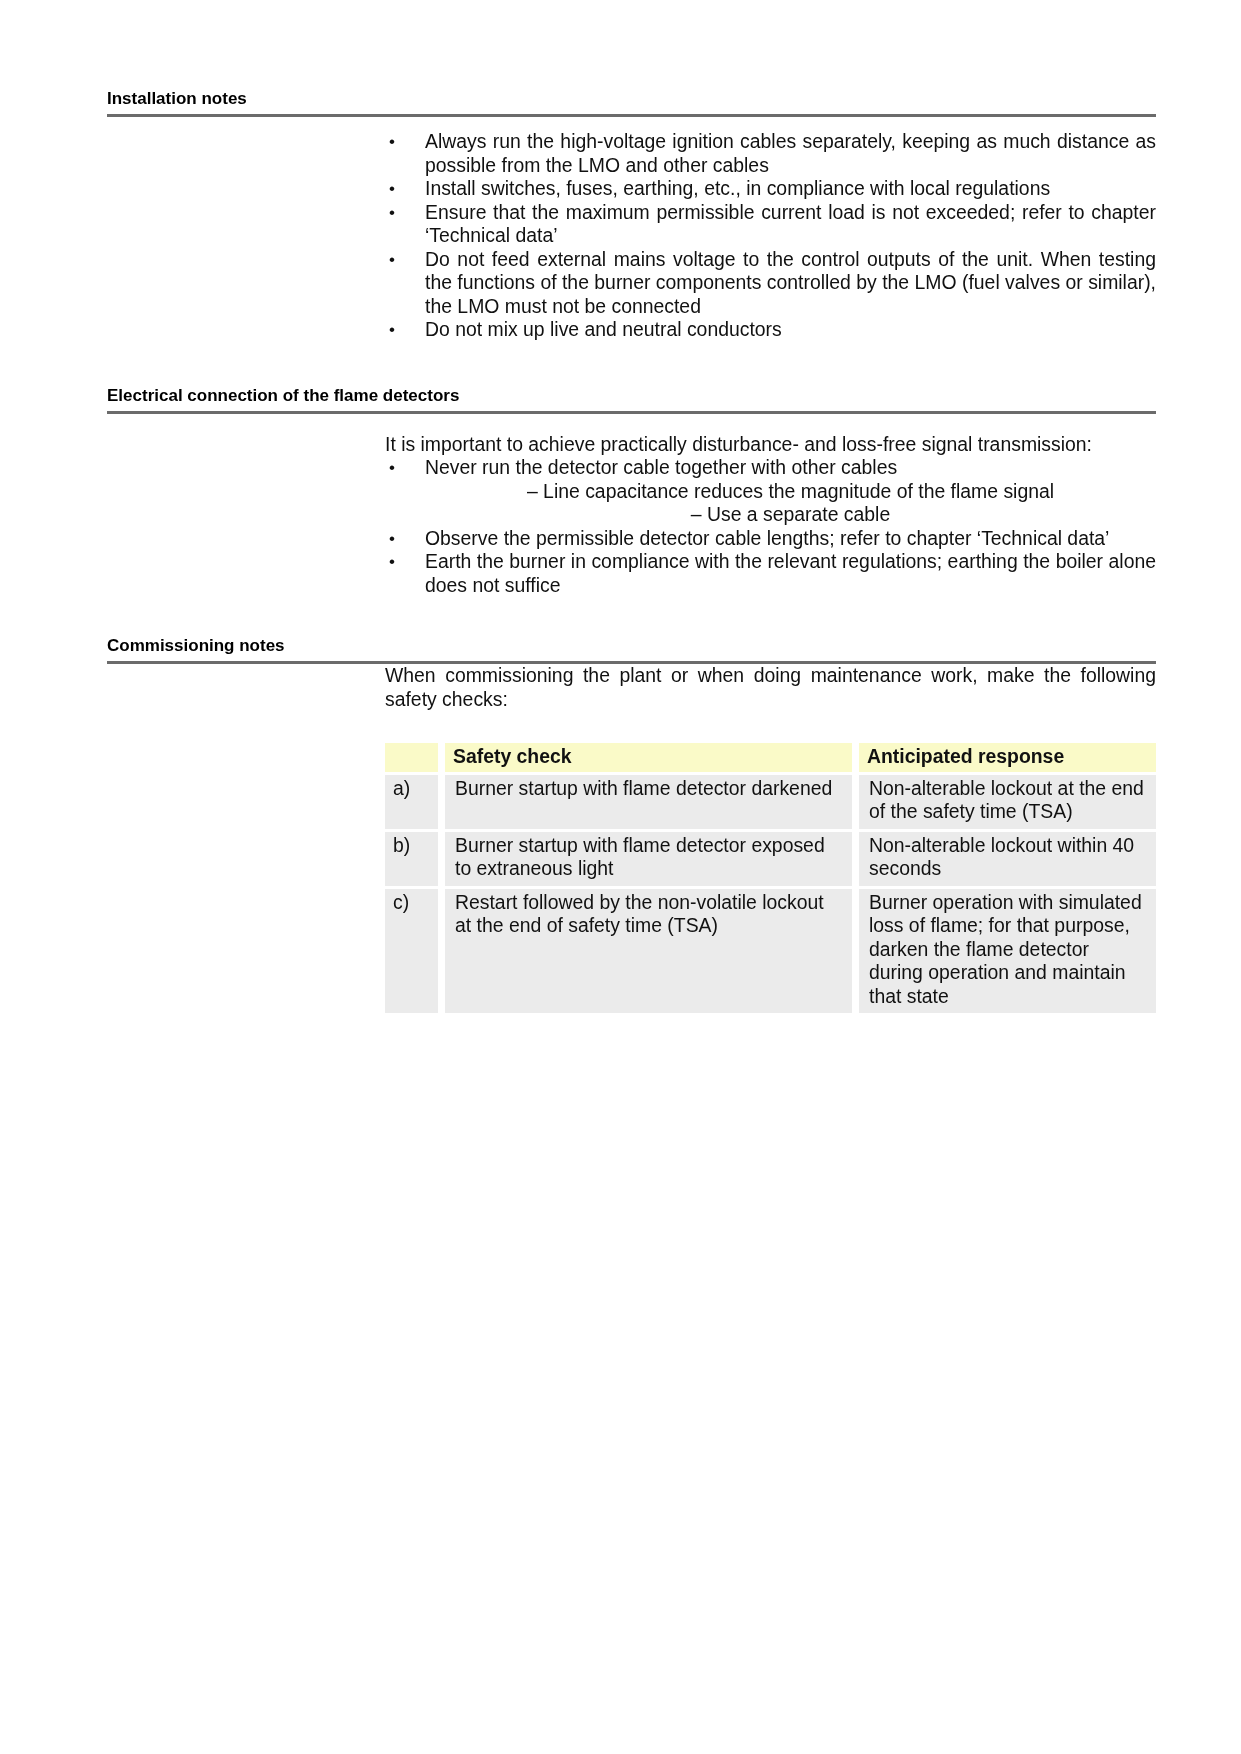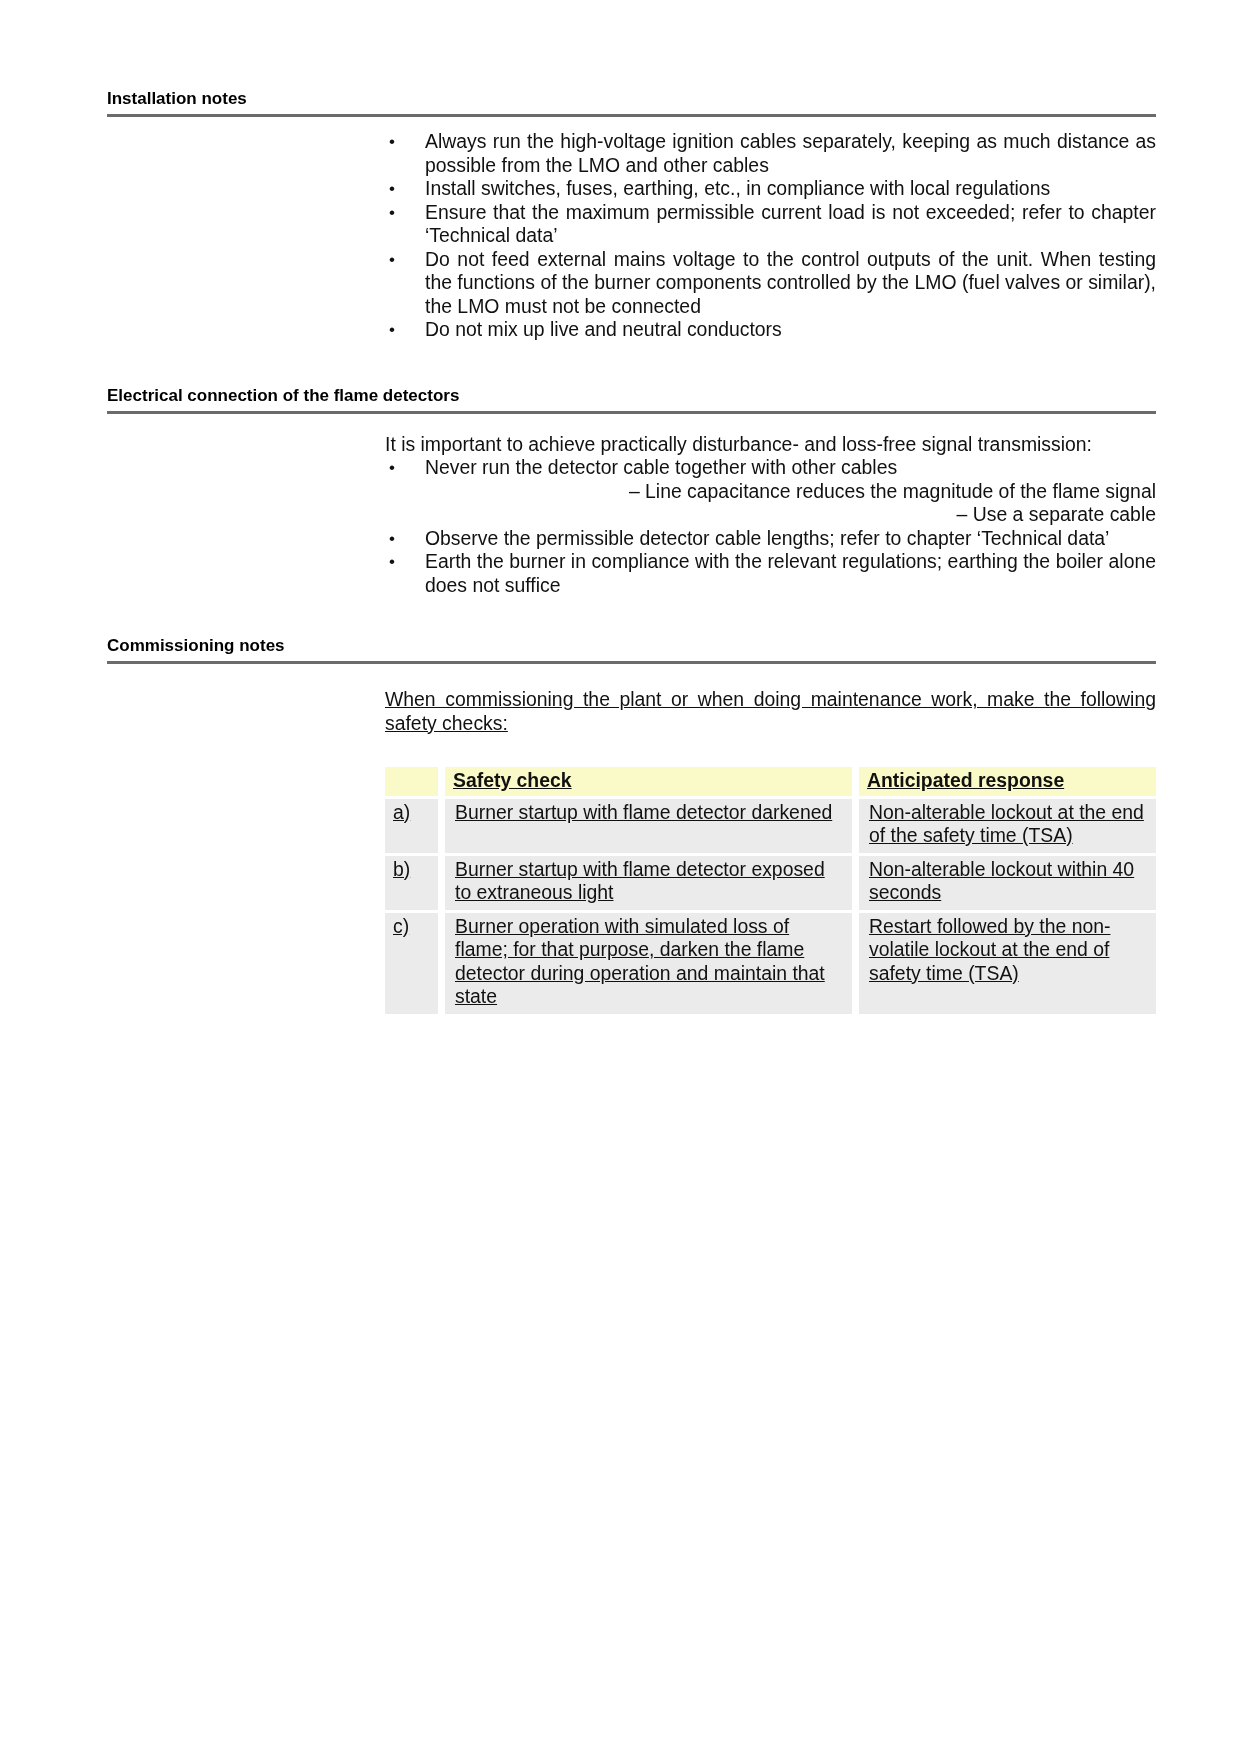--- a/index.html
+++ b/index.html
@@ -21,36 +21,36 @@
     line-height: 22px;
     padding-bottom: 4px;
     border-bottom: 3px solid #6b6b6b;
     color: #000000;
   }
   .sec2 .sec-heading { margin-top: 43px; }
   .sec3 .sec-heading { margin-top: 38px; }
   .indent { margin-left: 278px; }
   .sec1 .indent { margin-top: 13px; }
   .sec2 .indent { margin-top: 19px; }
-  .sec3 .indent { margin-top: 24px; text-decoration: underline; }
+  .sec3 .indent { margin-top: 0; }
   .para, .btext {
     font-size: 19.4px;
     line-height: 23.5px;
     text-align: justify;
   }
   .bullet { display: flex; }
   .dot {
     flex: 0 0 36px;
     font-size: 17px;
     line-height: 23.5px;
     text-align: left;
     padding-left: 4px;
   }
   .btext { flex: 1 1 auto; min-width: 0; }
-  .sub-line { text-align: right; }
+  .sub-line { text-align: center; }
   .stable {
     margin-top: 32px;
     display: grid;
     grid-template-columns: 53px 407px 297px;
     gap: 3px 7px;
     font-size: 19.4px;
     line-height: 23.5px;
   }
   .cell { background: #ebebeb; padding: 2px 10px 5px 10px; }
   .cell.head {
@@ -137,22 +137,22 @@
 
         <div class="cell letter">a)</div>
         <div class="cell">Burner startup with flame detector darkened</div>
         <div class="cell">Non-alterable lockout at the end of the safety time (TSA)</div>
 
         <div class="cell letter">b)</div>
         <div class="cell">Burner startup with flame detector exposed to extraneous light</div>
         <div class="cell">Non-alterable lockout within 40 seconds</div>
 
         <div class="cell letter">c)</div>
+        <div class="cell">Restart followed by the non-volatile lockout at the end of safety time (TSA)</div>
         <div class="cell">Burner operation with simulated loss of flame; for that purpose, darken the flame detector during operation and maintain that state</div>
-        <div class="cell">Restart followed by the non-volatile lockout at the end of safety time (TSA)</div>
       </div>
     </div>
   </section>
 
   <div class="footer">
     <div class="pagenum">3/18</div>
     <div class="footer-rule"></div>
     <div class="footer-row">
       <span>Smart Infrastructure</span>
       <span>CC1N7130en</span>

